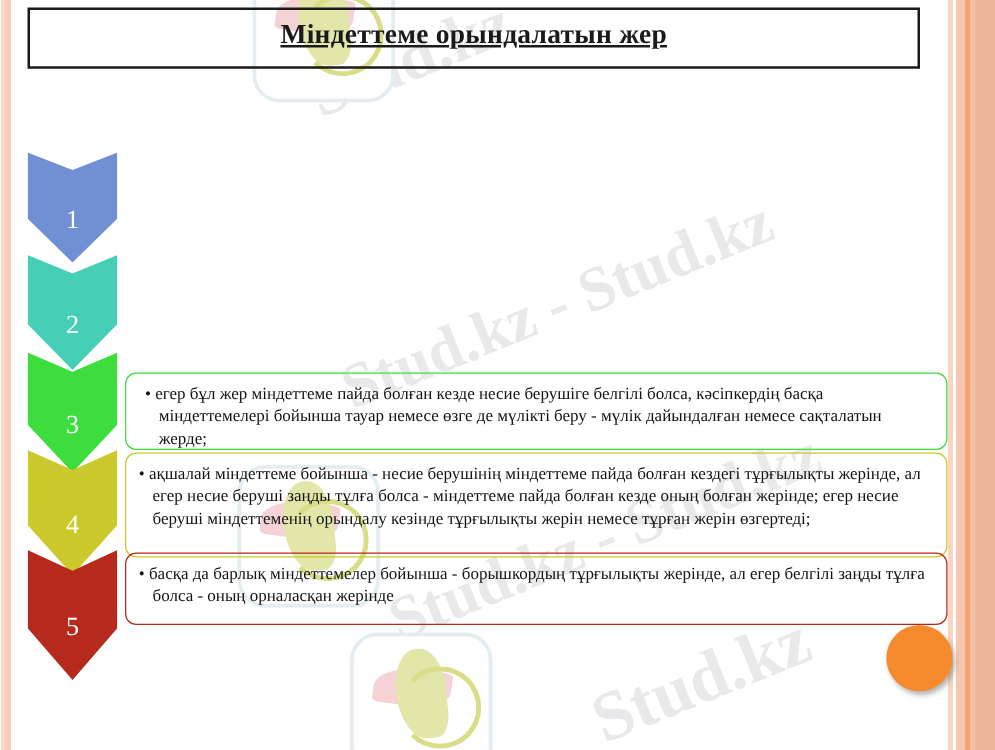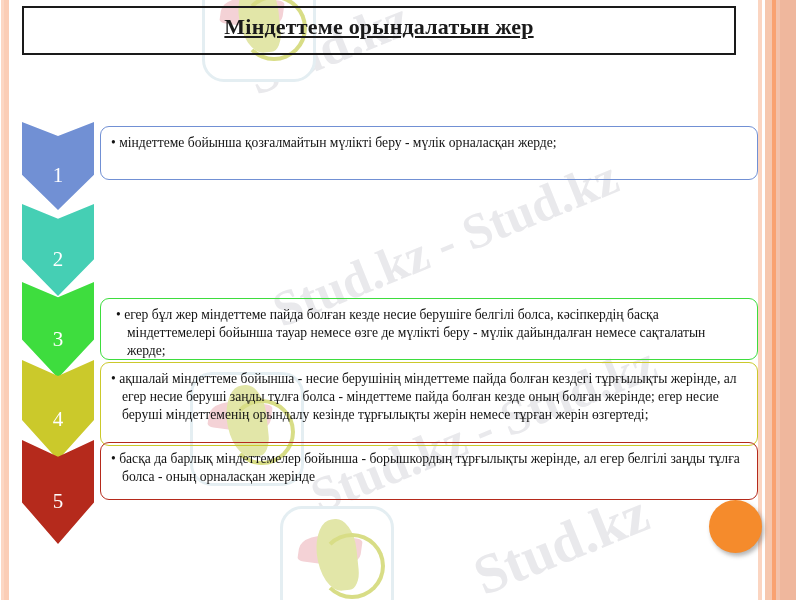--- a/index.html
+++ b/index.html
@@ -230,23 +230,20 @@
   </div>
 
   <div class="header-box">
     <div class="header-title">Міндеттеме орындалатын жер</div>
   </div>
 
   <div class="row" id="row-1">
     <div class="chev" style="background: rgb(113, 144, 212);">
       <span>1</span>
     </div>
-    <div class="panel" style="border-color: rgb(113, 144, 212);">
-      <p>• міндеттеме бойынша қозғалмайтын мүлікті беру - мүлік орналасқан жерде;</p>
-    </div>
   </div>
 
   <div class="row" id="row-2">
     <div class="chev" style="background: rgb(69, 207, 180);">
       <span>2</span>
     </div>
   </div>
 
   <div class="row" id="row-3">
     <div class="chev" style="background: rgb(62, 221, 62);">

